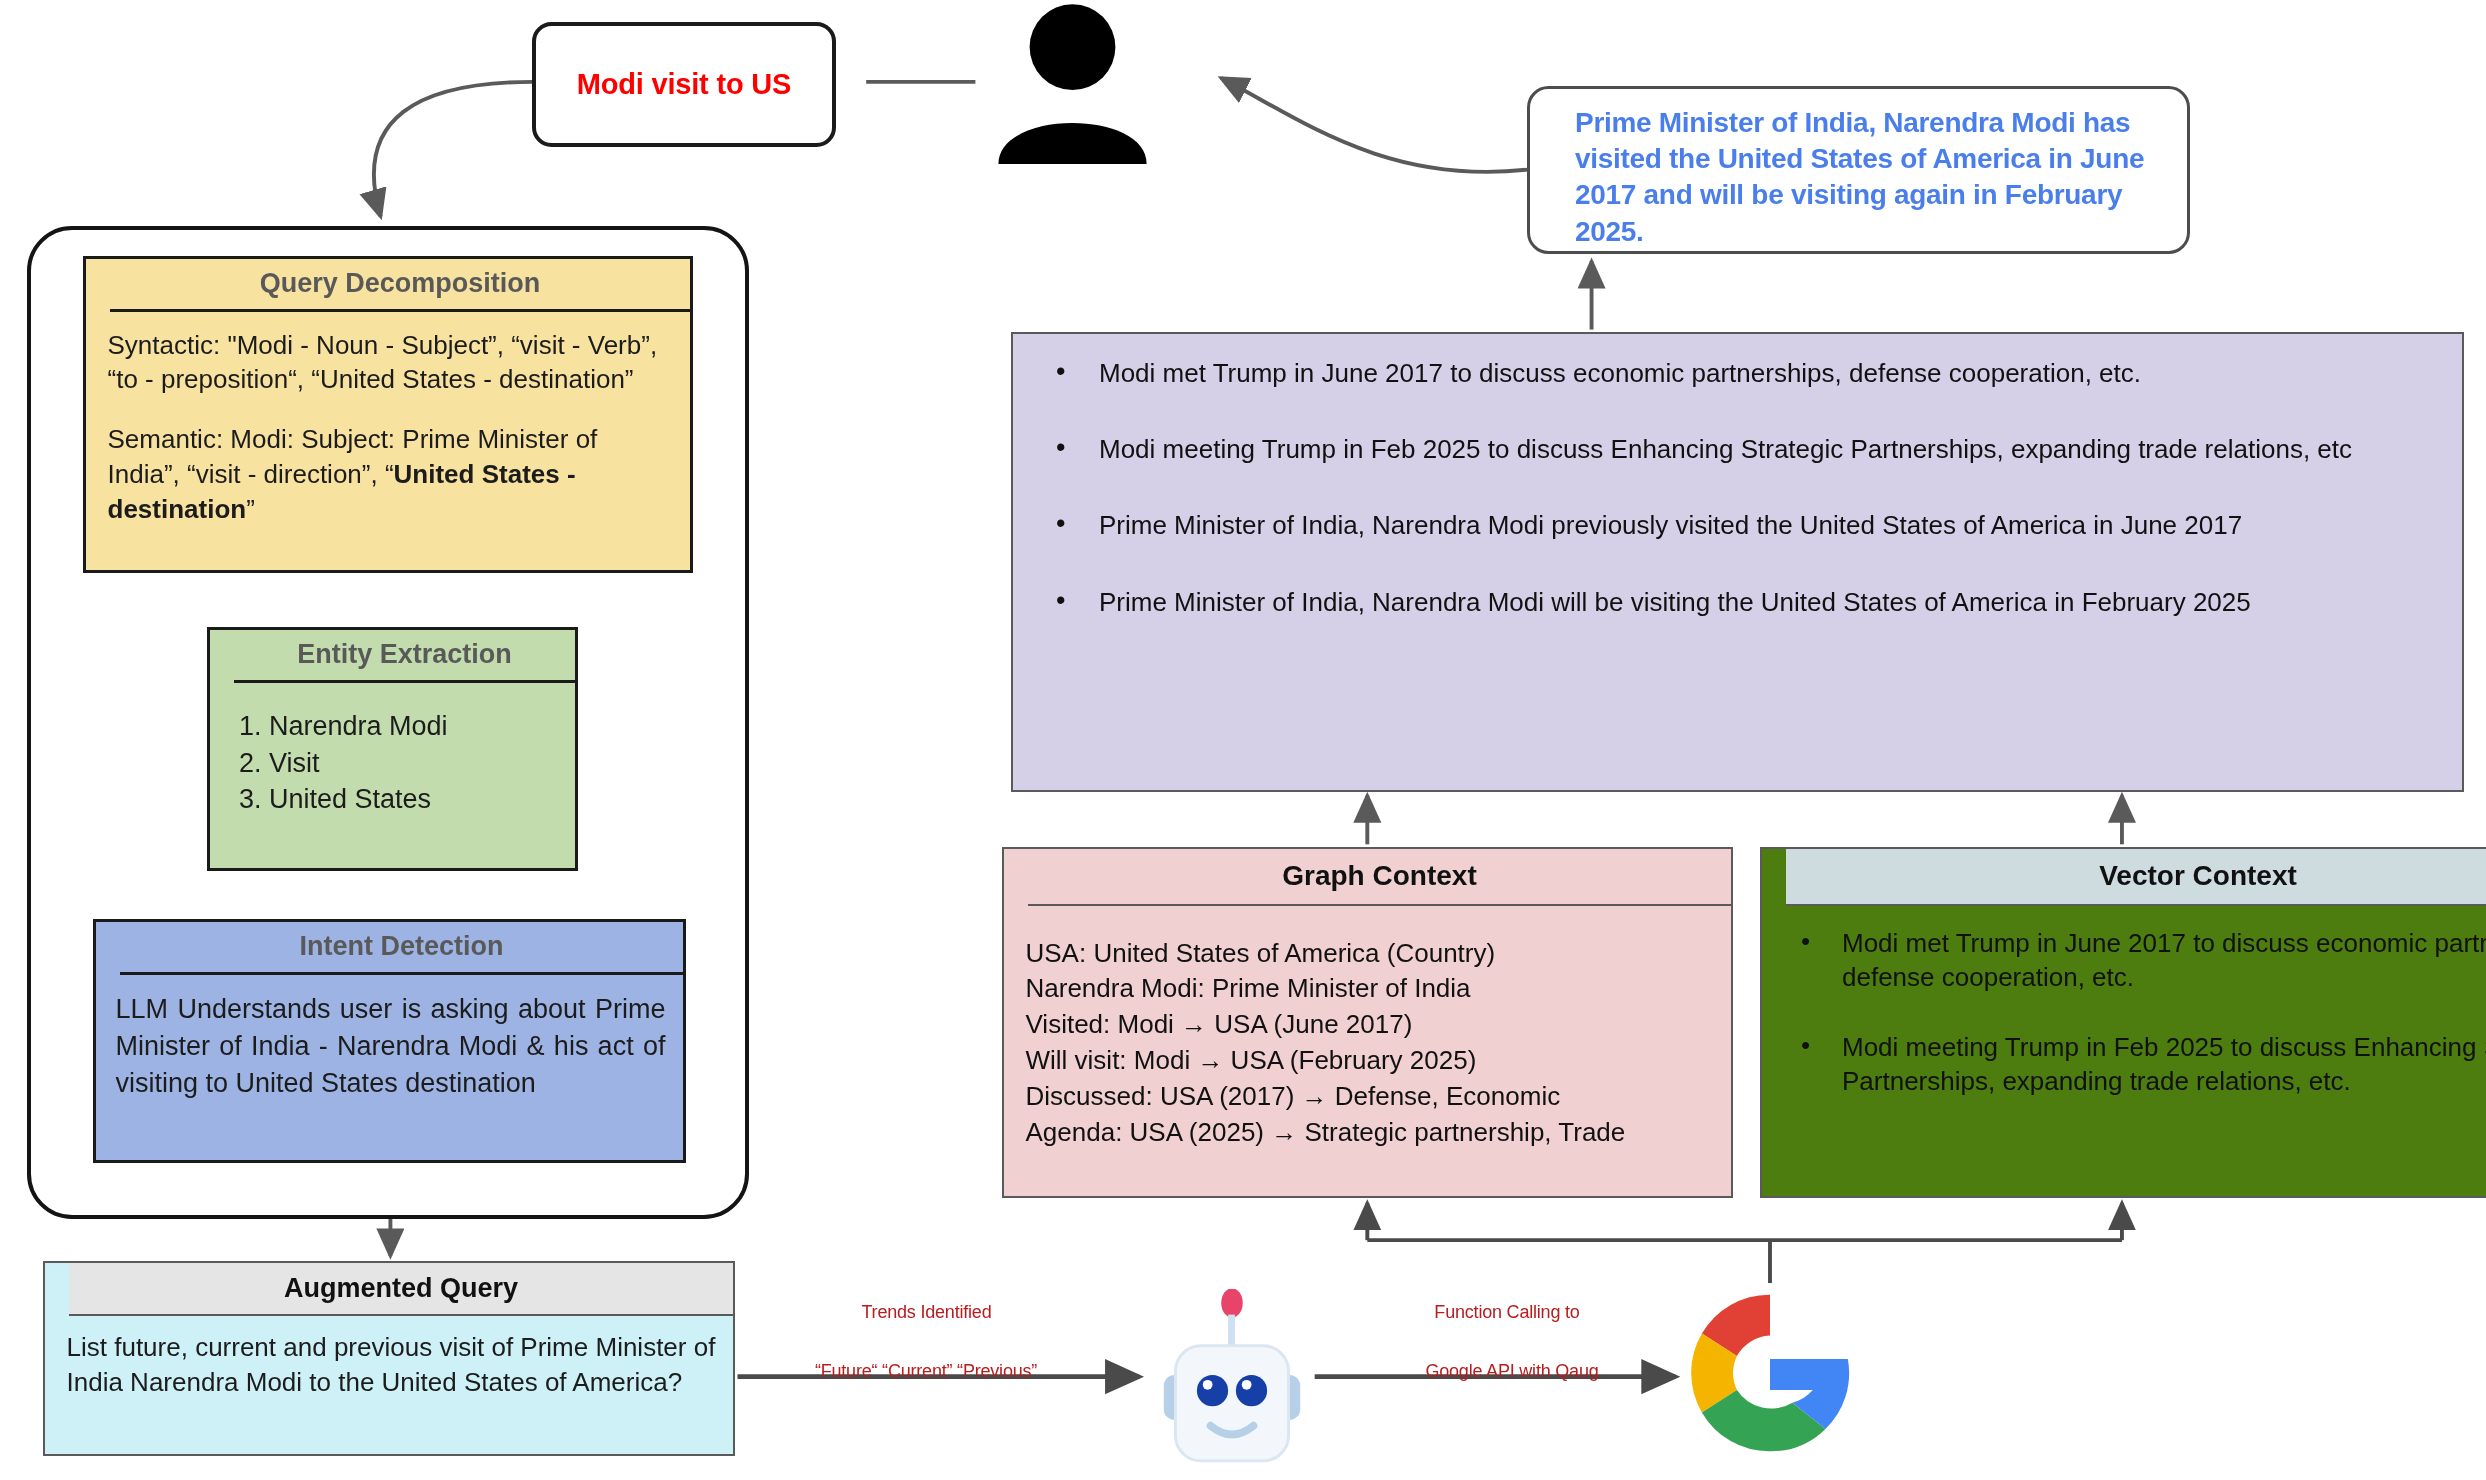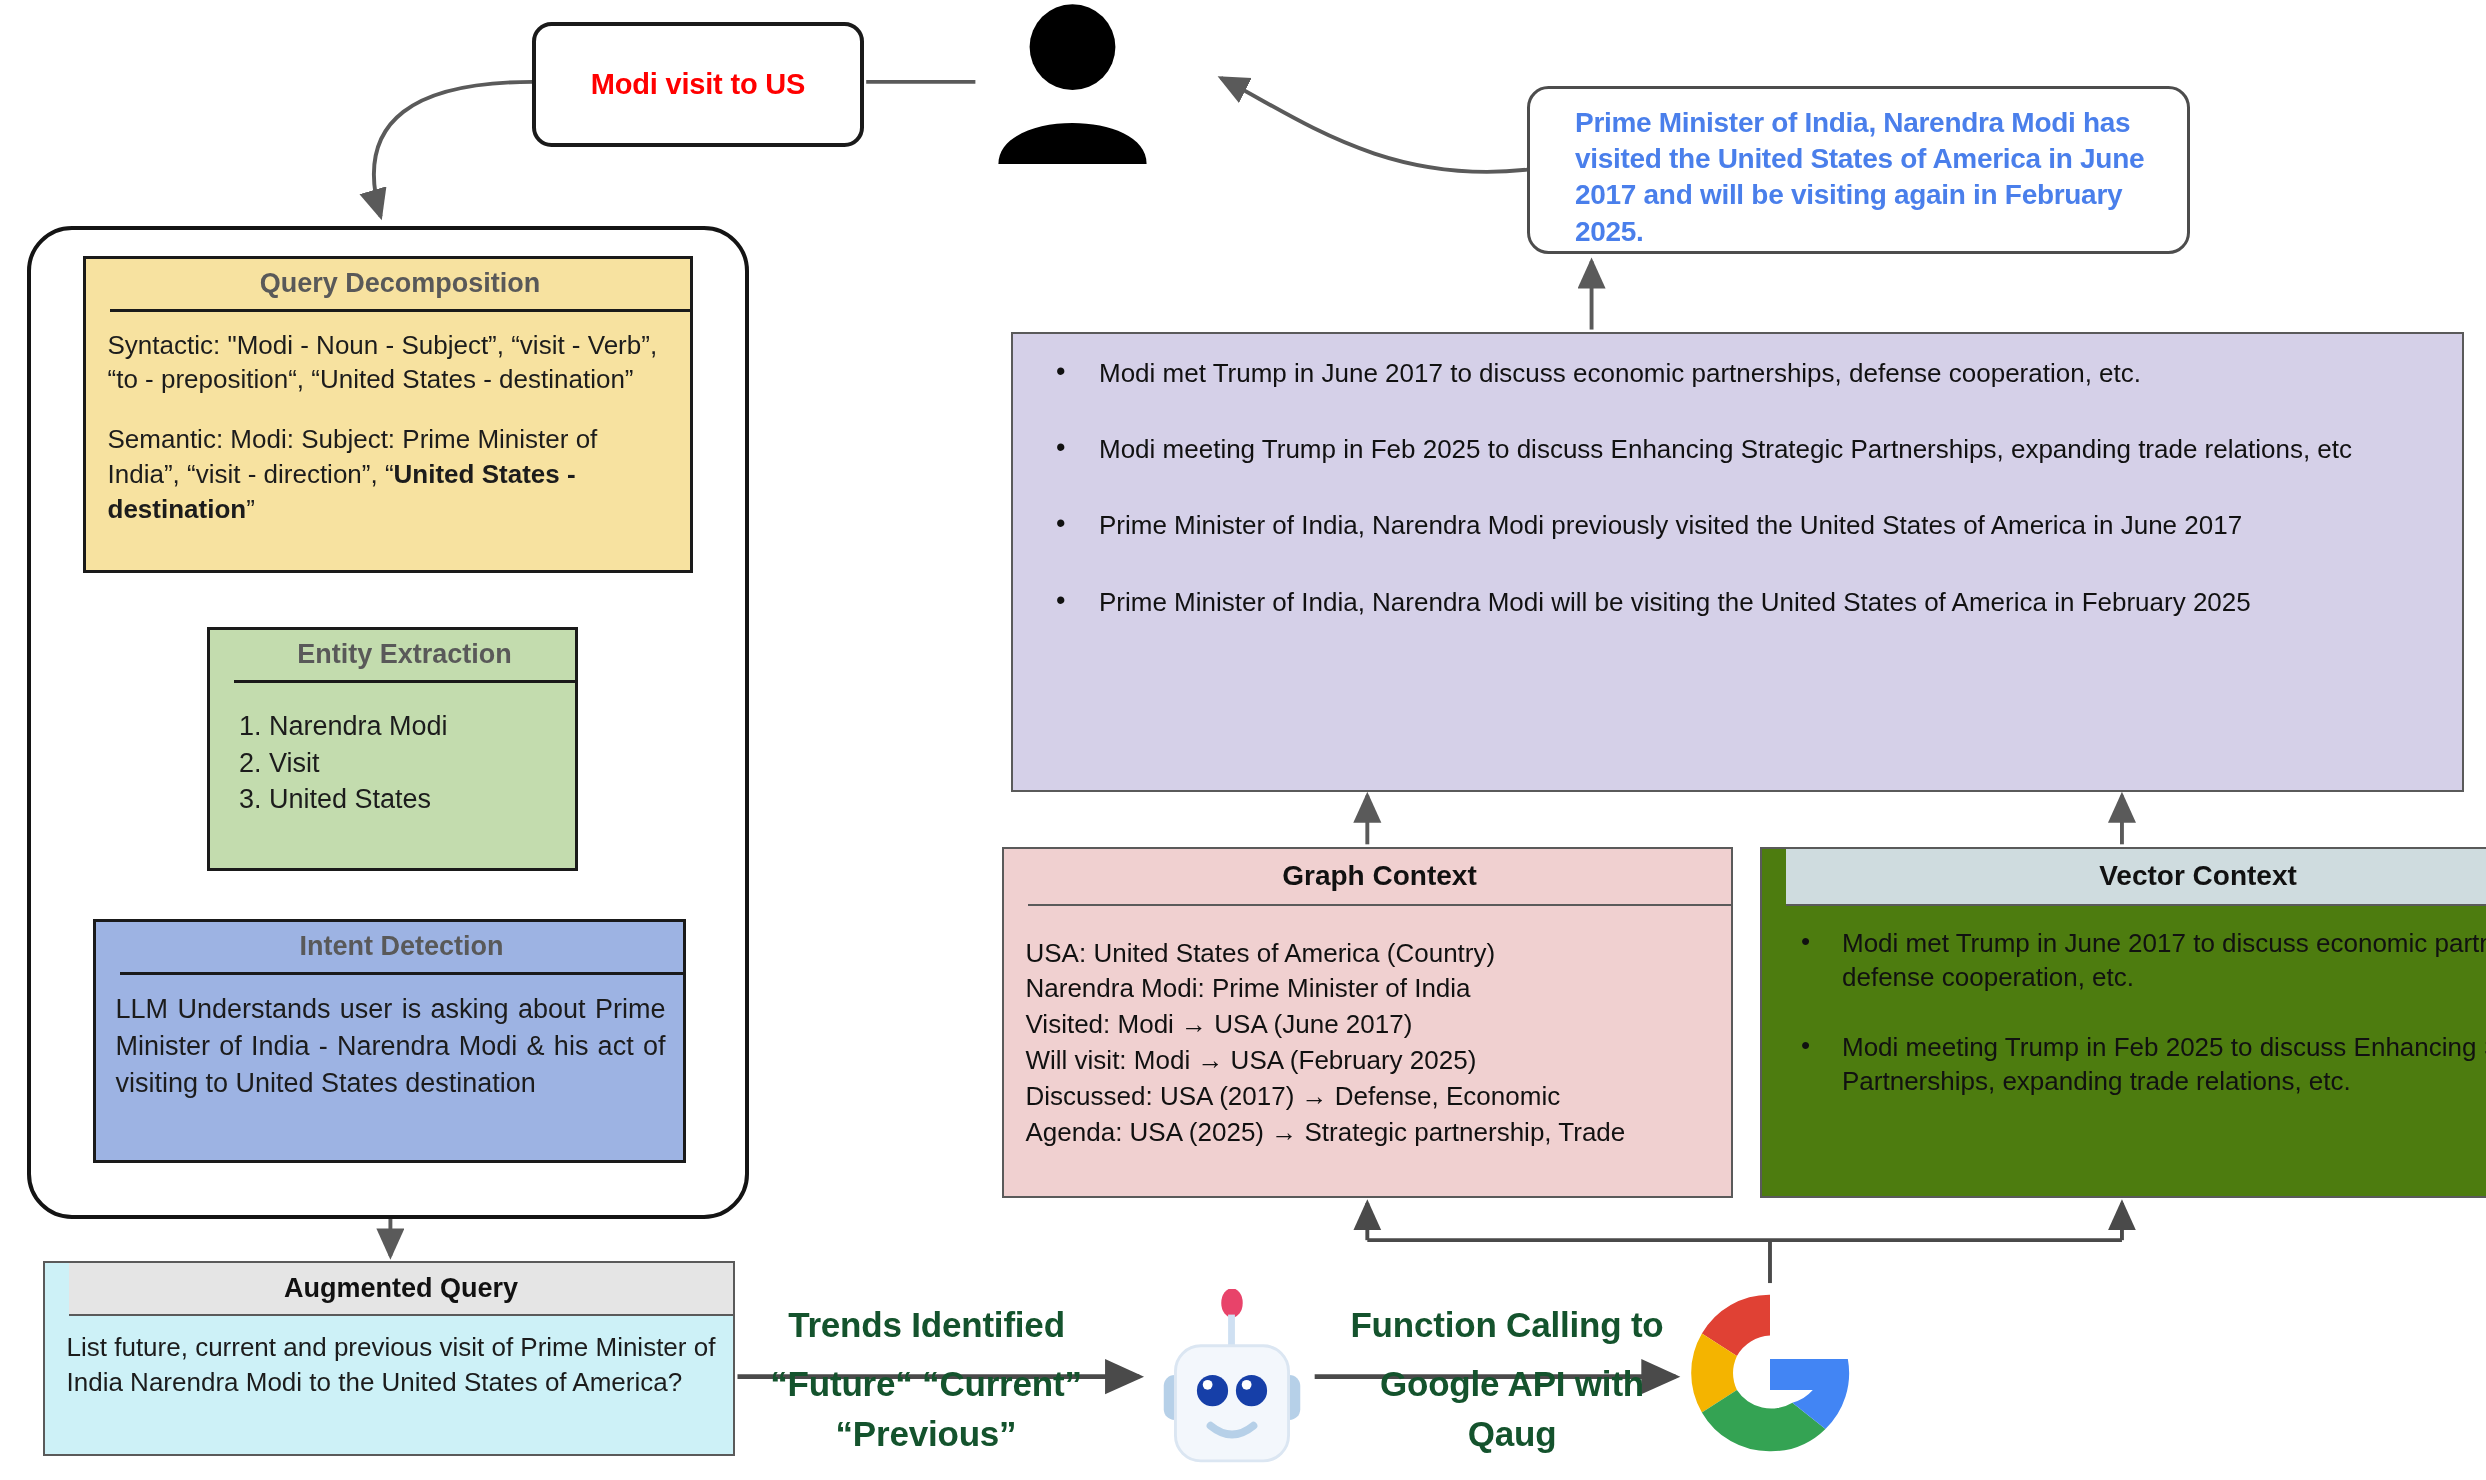--- a/index.html
+++ b/index.html
@@ -25,21 +25,21 @@
     position: absolute;
     left: 0; top: 0;
     width: 2487px;
     height: 1480px;
     pointer-events: none;
   }
   .node { position: absolute; box-sizing: border-box; }
 
   
   .query-bubble {
-    left: 532px; top: 21.5px; width: 332px; height: 125px;
+    left: 532px; top: 21.5px; width: 304px; height: 125px;
     border: 4.9px solid #1a1a1a;
     border-radius: 19.5px;
     background: #ffffff;
     display: flex; align-items: center; justify-content: center;
   }
   .query-bubble .txt {
     color: #ff0000;
     font-weight: bold;
     font-size: 29px;
     letter-spacing: -0.2px;
@@ -162,22 +162,22 @@
   .card-vc li {
     position: relative; font-size: 26px; line-height: 1.33; color: #111111; margin-bottom: 35px;
   }
   .card-vc li:last-child { margin-bottom: 0; }
   .card-vc li::before {
     content: "\2022"; position: absolute; left: -41px; top: -2px; font-size: 26px;
   }
 
   
   .edge-label {
-    position: absolute; text-align: center; color: #14532d;
-    font-weight: bold; font-size: 35px; line-height: 1.42;
+    position: absolute; text-align: center; color: #b91c1c;
+    font-weight: normal; font-size: 18px; line-height: 1.42;
     letter-spacing: -0.2px;
   }
   .lbl-trends { left: 780px; top: 1300px; width: 293px; }
   .lbl-quoted { left: 770px; top: 1359px; width: 312px; }
   .lbl-fn { left: 1346px; top: 1300px; width: 322px; }
   .lbl-api { left: 1346px; top: 1359px; width: 332px; }
 
   
   .robot-icon { left: 1154px; top: 1289px; width: 156px; height: 176px; }
   

